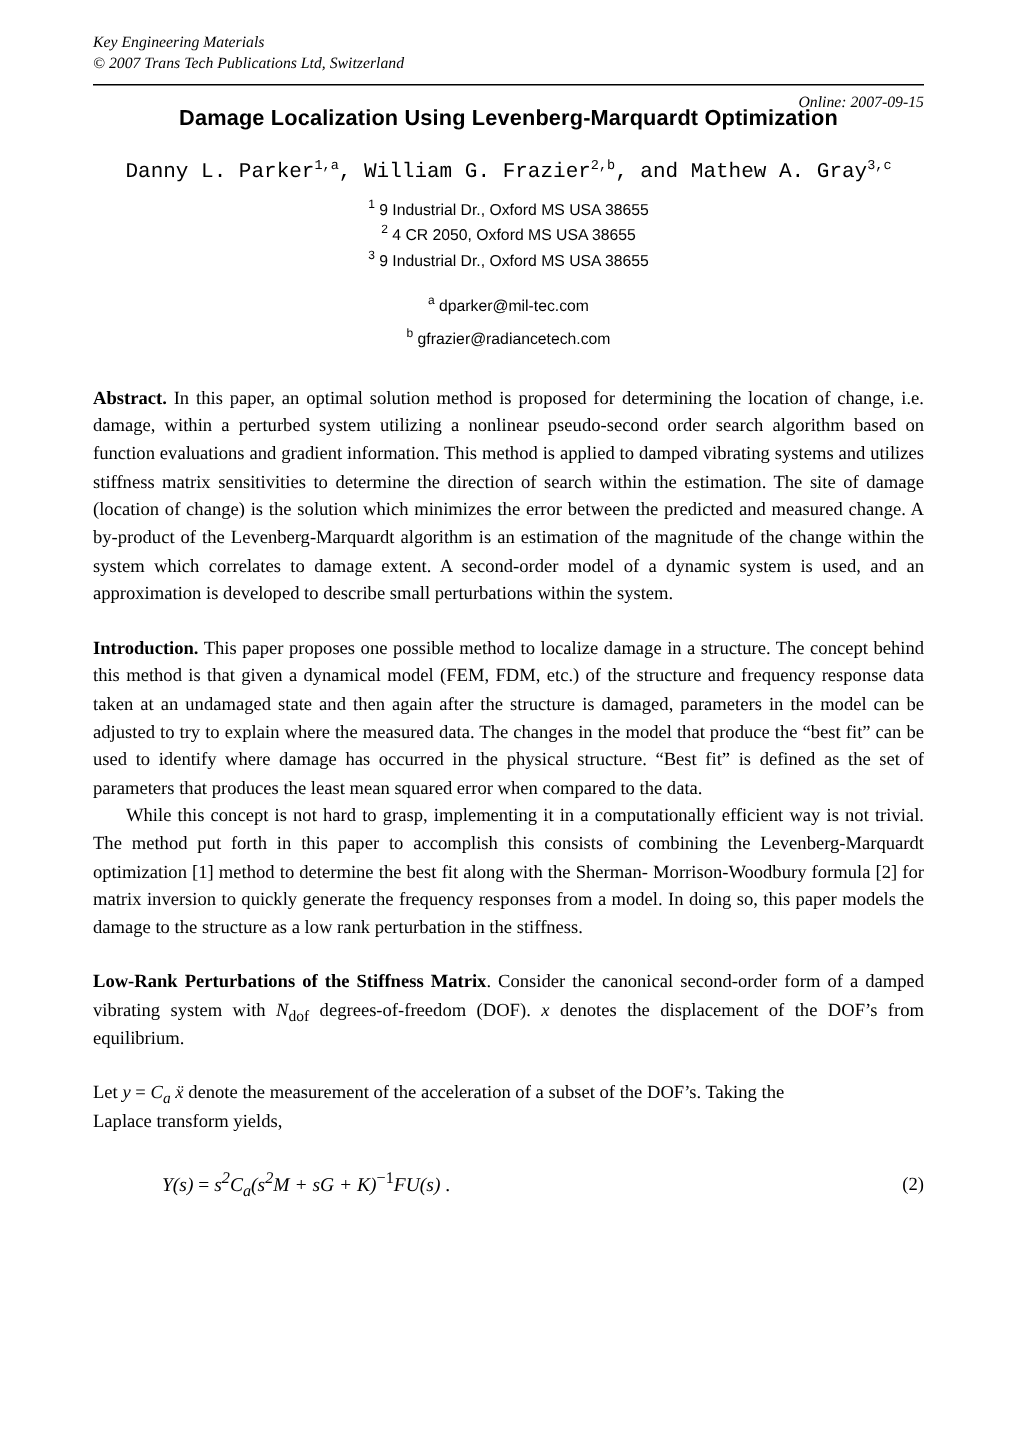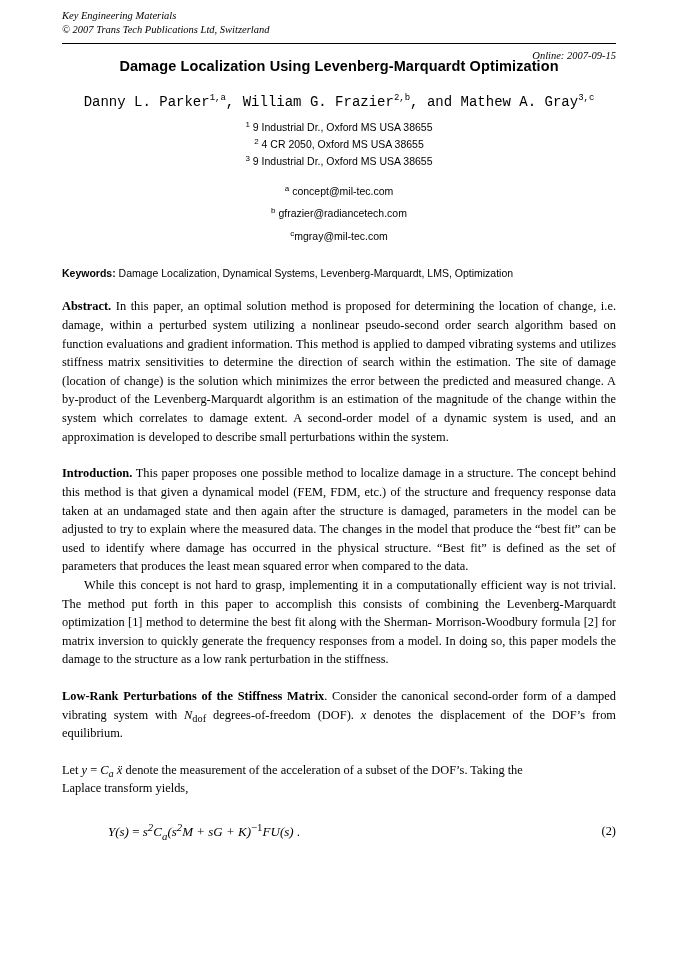--- a/index.html
+++ b/index.html
@@ -12,21 +12,21 @@
     height: 959px;
     font-family: "Liberation Serif", serif;
     color: #000000;
     overflow: hidden;
   }
   .page {
     position: relative;
     width: 678px;
     height: 845px;
     box-sizing: border-box;
-    padding: 9px 62px 0 62px;
+    padding: 22px 62px 0 62px;
   }
 
   
   .header {
     position: relative;
     font-size: 10.5px;
     line-height: 1.32;
   }
   .header-left {
     font-style: italic;
@@ -144,28 +144,24 @@
     <span>Danny L. Parker</span><sup>1,a</sup><span>, </span><span>William G. Frazier</span><sup>2,b</sup><span>, and </span><span>Mathew A. Gray</span><sup>3,c</sup>
   </div>
 
   <div class="affil">
     <div><sup>1</sup> <span>9 Industrial Dr., Oxford  MS  USA  38655</span></div>
     <div><sup>2</sup> <span>4 CR 2050, Oxford  MS  USA  38655</span></div>
     <div><sup>3</sup> <span>9 Industrial Dr., Oxford  MS  USA  38655</span></div>
   </div>
 
   <div class="emails">
-    <div><sup>a</sup> <span>concept@mil-tec.com</span></div>
+    <div><sup>a</sup> <span>dparker@mil-tec.com</span></div>
     <div><sup>b</sup> <span>gfrazier@radiancetech.com</span></div>
-    <div><sup>c</sup><span>mgray@mil-tec.com</span></div>
   </div>
 
-  <div class="keywords">
-    <b>Keywords:</b><span> Damage Localization, Dynamical Systems, Levenberg-Marquardt, LMS, Optimization</span>
-  </div>
 
   <div class="para">
     <span class="lead">Abstract.</span><span>  In this paper, an optimal solution method is proposed for determining the location of change, i.e. damage, within a perturbed system utilizing a nonlinear pseudo-second order search algorithm based on function evaluations and gradient information.  This method is applied to damped vibrating systems and utilizes stiffness matrix sensitivities to determine the direction of search within the estimation.  The site of damage (location of change) is the solution which minimizes the error between the predicted and measured change.  A by-product of the Levenberg-Marquardt algorithm is an estimation of the magnitude of the change within the system which correlates to damage extent.  A second-order model of a dynamic system is used, and an approximation is developed to describe small perturbations within the system.</span>
   </div>
 
   <div class="para">
     <span class="lead">Introduction.</span><span>  This paper proposes one possible method to localize damage in a structure.  The concept behind this method is that given a dynamical model (FEM, FDM, etc.) of the structure and frequency response data taken at an undamaged state and then again after the structure is damaged, parameters in the model can be adjusted to try to explain where the measured data.  The changes in the model that produce the “best fit” can be used to identify where damage has occurred in the physical structure.  “Best fit” is defined as the set of parameters that produces the least mean squared error when compared to the data.</span>
   </div>
   <div class="para tight indent">While this concept is not hard to grasp, implementing it in a computationally efficient way is not trivial.  The method put forth in this paper to accomplish this consists of combining the Levenberg-Marquardt optimization [1] method to determine the best fit along with the Sherman- Morrison-Woodbury formula [2] for matrix inversion to quickly generate the frequency responses from a model.  In doing so, this paper models the damage to the structure as a low rank perturbation in the stiffness.</div>
 

